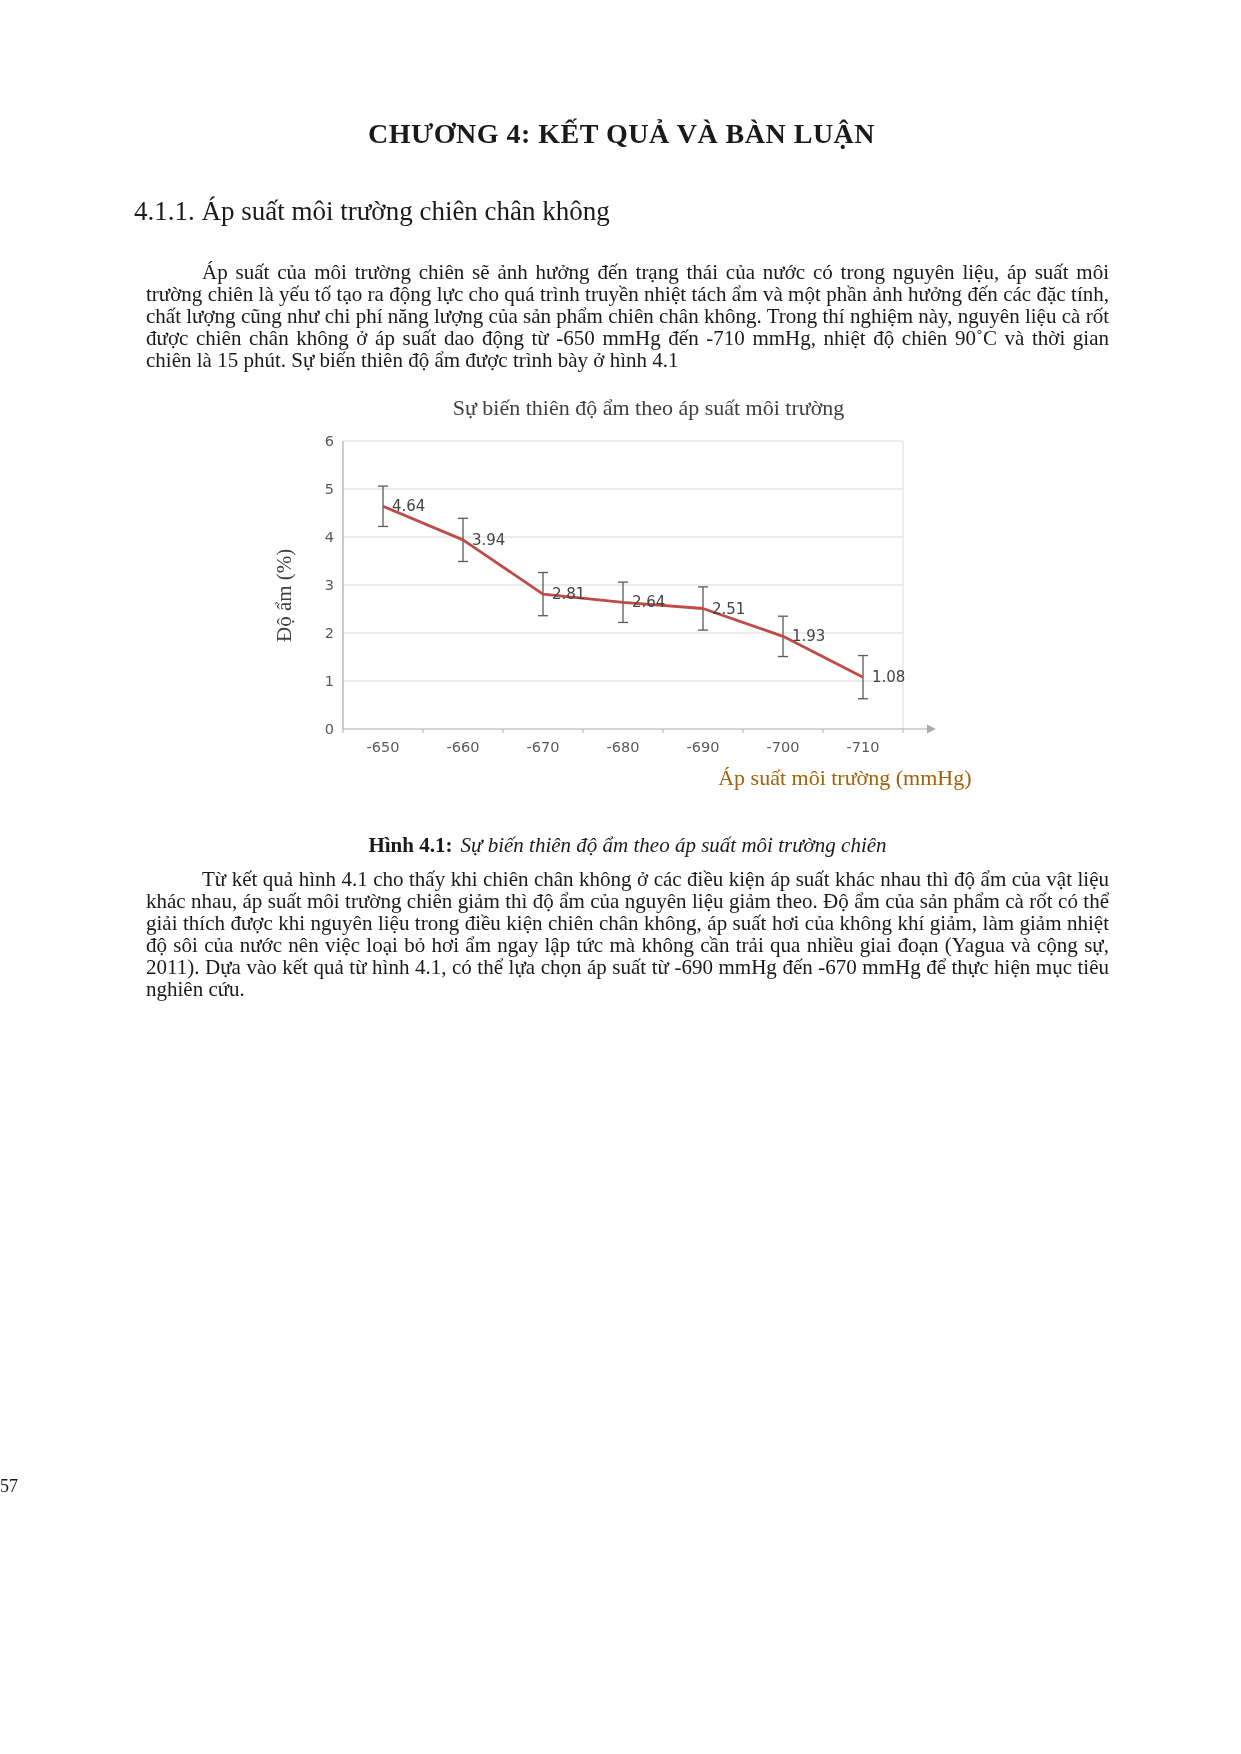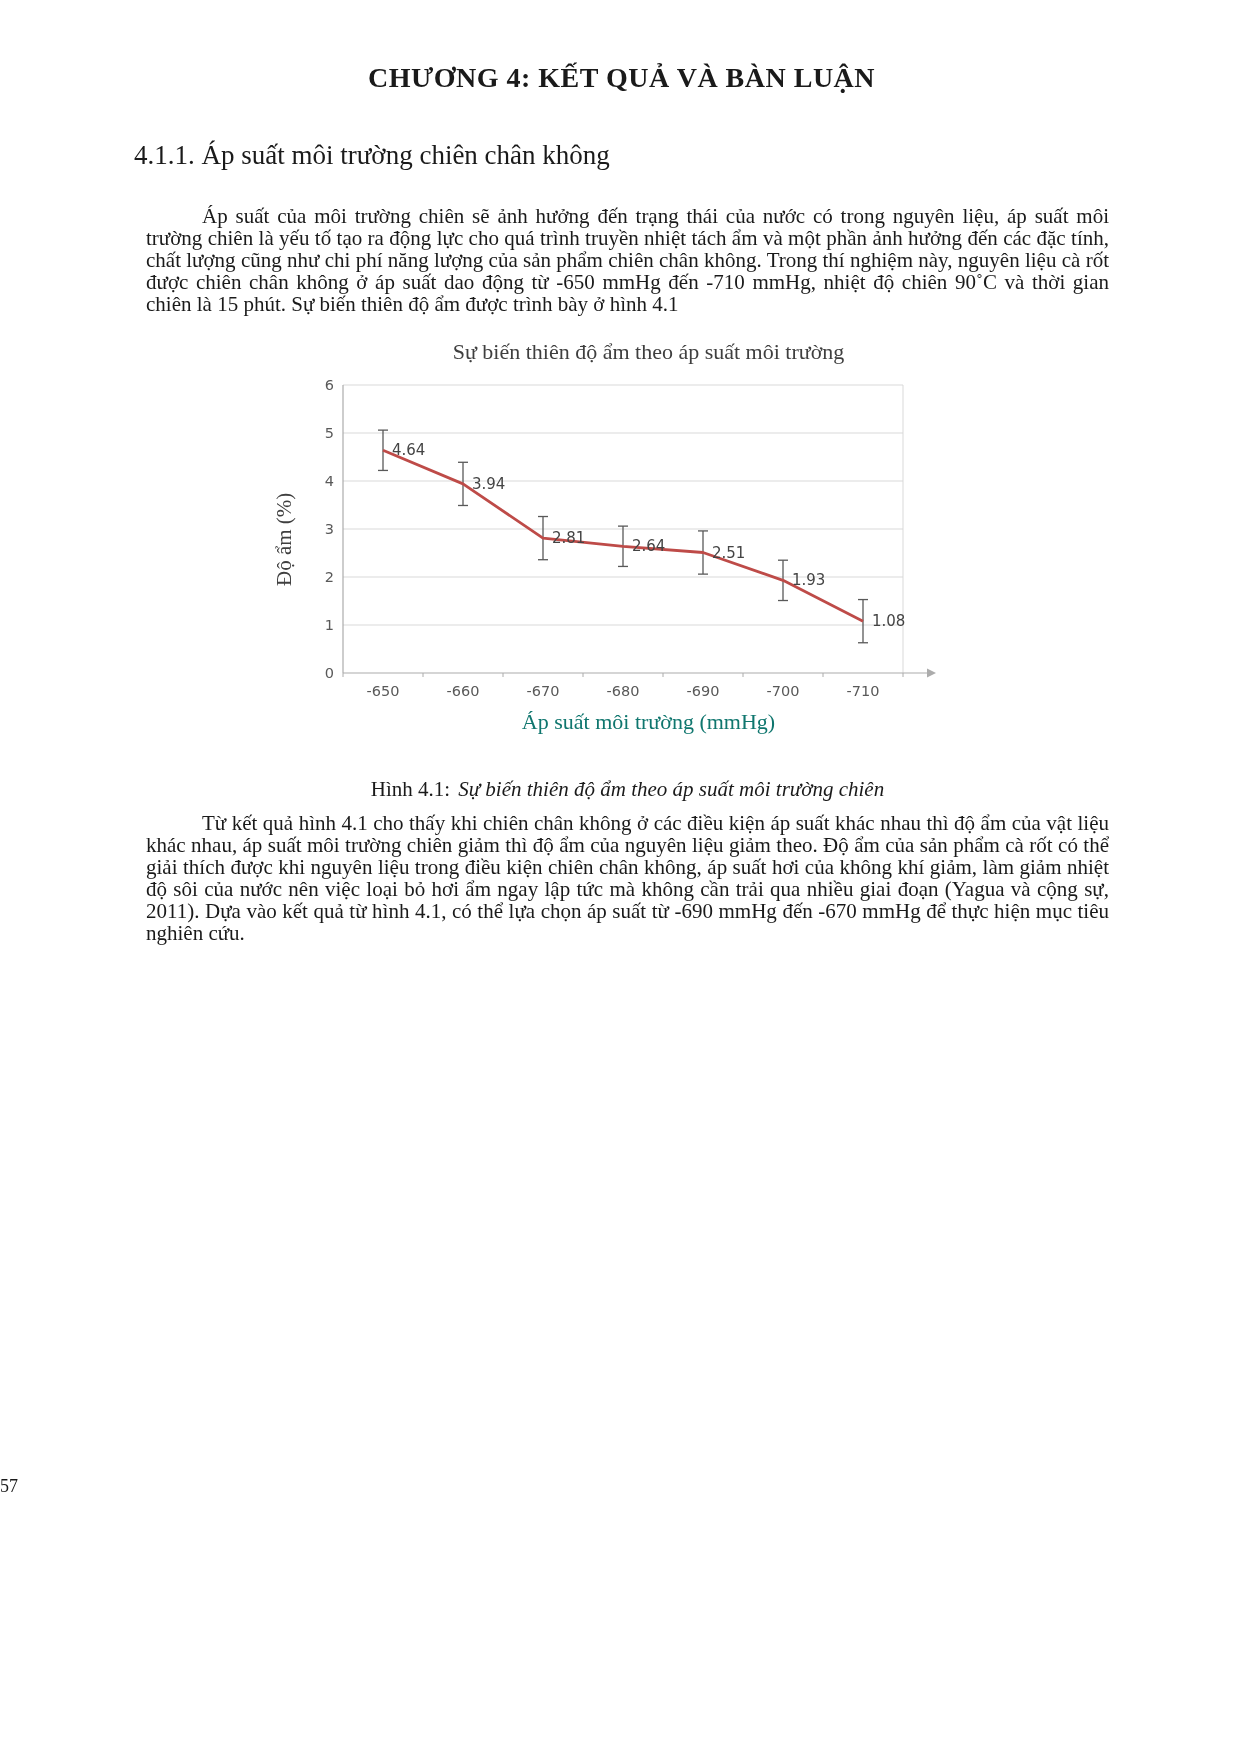--- a/index.html
+++ b/index.html
@@ -4,21 +4,21 @@
 <style>
   html,body{margin:0;padding:0;background:#ffffff;}
   .page{
     position:relative;
     width:1241px;height:1754px;
     margin:0 auto;
     background:#ffffff;
     font-family:"Liberation Serif", serif;
     color:#1a1a1a;
     box-sizing:border-box;
-    padding:62px 132px 0 134px;
+    padding:118px 132px 0 134px;
     overflow:hidden;
   }
   .chapter-title{
     text-align:center;
     font-size:28px;
     font-weight:bold;
     margin:0 0 46px 0;
     letter-spacing:0.5px;
   }
   .heading{
@@ -57,33 +57,33 @@
   .ylabel{
     writing-mode:vertical-rl;
     transform:rotate(180deg);
     font-size:21px;
     color:#3f3f3f;
     text-align:center;
     height:300px;
     margin-right:2px;
   }
   .xlabel{
-    text-align:center;
+    text-align:right;
     font-size:22px;
-    color:#0f766e;
+    color:#a16207;
     margin:2px 0 0 54px;
   }
   svg .tick{font-family:"DejaVu Sans", sans-serif;font-size:14.5px;fill:#595959;}
   svg .dlabel{font-family:"DejaVu Sans", sans-serif;font-size:15px;fill:#444444;}
   figcaption{
     text-align:center;
     font-size:21px;
     margin-top:42px;
   }
-  figcaption .cap-label{font-weight:normal;margin-right:8px;margin-left:12px;}
+  figcaption .cap-label{font-weight:bold;margin-right:8px;margin-left:12px;}
   figcaption .cap-text{font-style:italic;}
   .page-number{
     position:absolute;
     top:1476px;
     left:0;
     width:100%;
     font-size:18px;
   }
 </style>
 </head>

